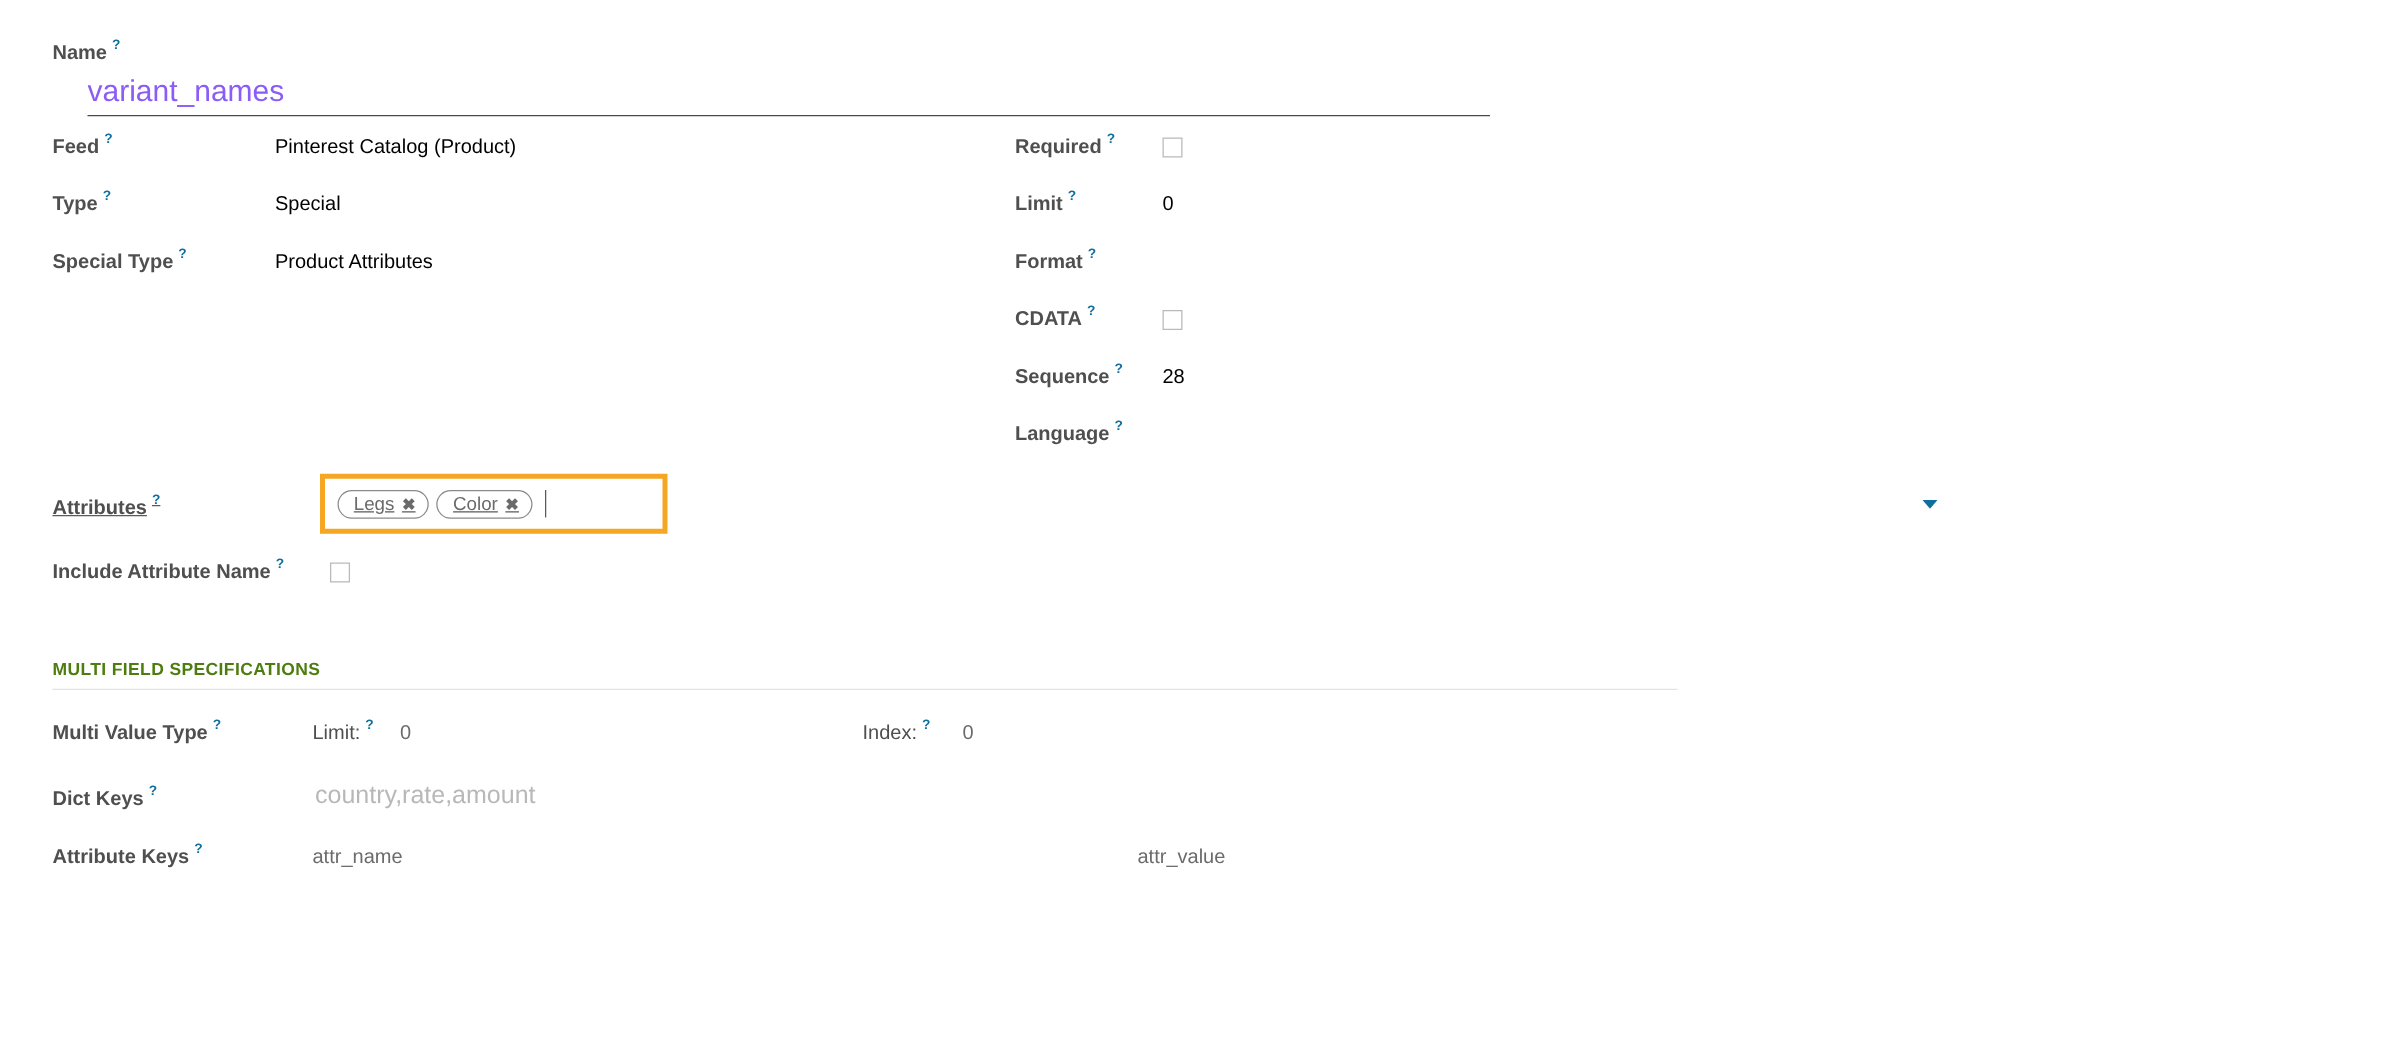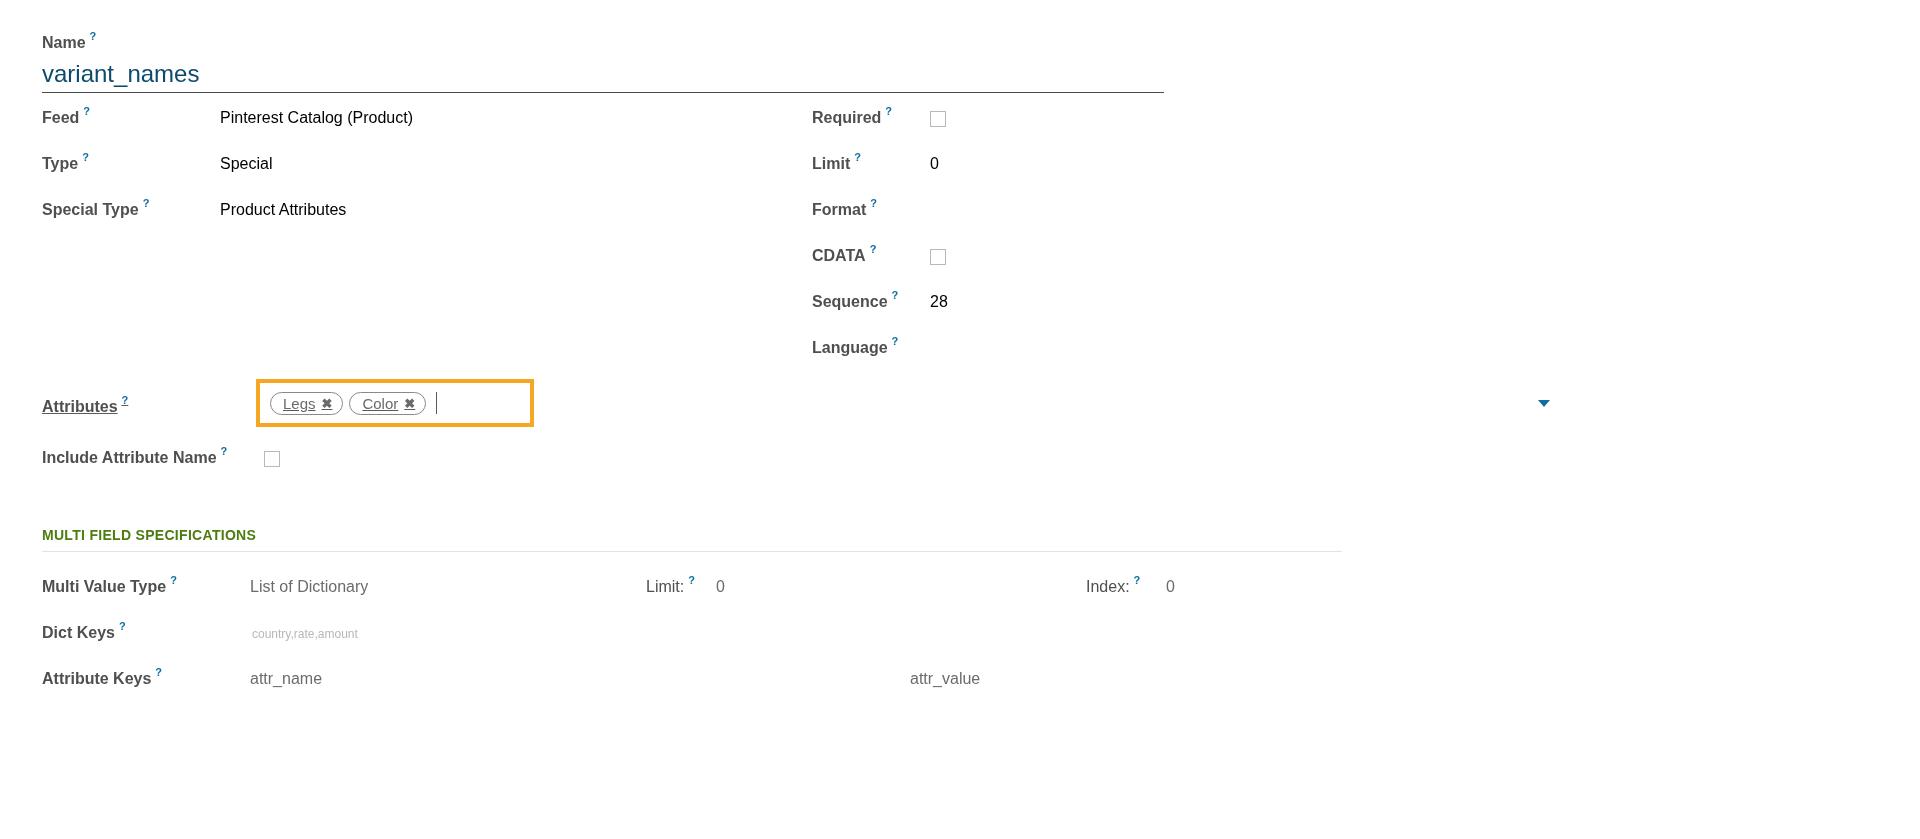--- a/index.html
+++ b/index.html
@@ -5,21 +5,21 @@
   * { box-sizing: border-box; }
   html, body { margin:0; padding:0; width:1920px; height:839px; background:#fff; font-family: "Helvetica Neue", Arial, sans-serif; font-size:16px; color:#5a5a5a; }
   .wrap { padding: 34px 42px 0 42px; }
   .lbl { font-weight:700; color:#4f4f4f; display:inline-flex; align-items:flex-start; }
   .help {
     color:#0f6e9e; font-size:11px; font-weight:700; margin-left:4px; position:relative; top:-4px; cursor:pointer;
   }
   .name-block { margin-bottom:2px; }
   .name-input {
     width:1122px; border:none; border-bottom:1px solid #4a4a4a; font-size:24px; padding:8px 0 4px 0;
-    color:#0c4a6e; outline:none; background:transparent;
+    color:#8b5cf6; outline:none; background:transparent;margin-left:28px;
   }
   .two-col { display:flex; width:1122px; }
   .col-left { width:770px; }
   .col-right { width:352px; }
   .field-row { display:flex; align-items:center; height:46px; }
   .field-row .lbl-cell { width:178px; display:flex; }
   .field-row .val-cell { flex:1; color:#000000; }
   .col-right .field-row .lbl-cell { width:118px; }
   .chk {
     width:16px; height:16px; border:1px solid #b9b9b9; background:#fff; display:inline-block; vertical-align:middle;
@@ -52,21 +52,21 @@
   .multi-row { display:flex; align-items:center; width:1300px; margin-top:26px; }
   .multi-row .cell-a { width:208px; display:flex; }
   .multi-row .cell-b { width:396px; color:#6b6b6b; }
   .multi-row .cell-c-label { width:70px; color:#4f4f4f; display:flex; }
   .multi-row .cell-c-val { width:370px; color:#6b6b6b; }
   .multi-row .cell-d-label { width:80px; color:#4f4f4f; display:flex; }
   .multi-row .cell-d-val { color:#6b6b6b; }
   .dict-row { display:flex; align-items:flex-end; width:1300px; margin-top:28px; }
   .dict-row .cell-a { width:208px; display:flex; }
   .dict-row .cell-b input {
-    border:none; outline:none; font-size:12px; color:#6b6b6b; width:500px; background:transparent;
+    border:none; outline:none; font-size:20px; color:#6b6b6b; width:500px; background:transparent;
   }
   .dict-row .cell-b input::placeholder { color:#b8b8b8; }
   .attrkey-row { display:flex; align-items:center; width:1300px; margin-top:28px; }
   .attrkey-row .cell-a { width:208px; display:flex; }
   .attrkey-row .cell-b { width:660px; color:#6b6b6b; }
   .attrkey-row .cell-c { color:#6b6b6b; }
   .lbl-inline { font-weight:400; color:#4f4f4f; display:inline-flex; align-items:flex-start; }
 </style>
 </head>
 <body>
@@ -205,21 +205,20 @@
 
   <div class="section-title">MULTI FIELD SPECIFICATIONS</div>
 
   <div class="multi-row">
     <div class="cell-a">
       <span class="lbl">
         <span>Multi Value Type</span>
         <span class="help">?</span>
       </span>
     </div>
-    <div class="cell-b">List of Dictionary</div>
     <div class="cell-c-label">
       <span class="lbl-inline">
         <span>Limit:</span>
         <span class="help">?</span>
       </span>
     </div>
     <div class="cell-c-val">0</div>
     <div class="cell-d-label">
       <span class="lbl-inline">
         <span>Index:</span>

